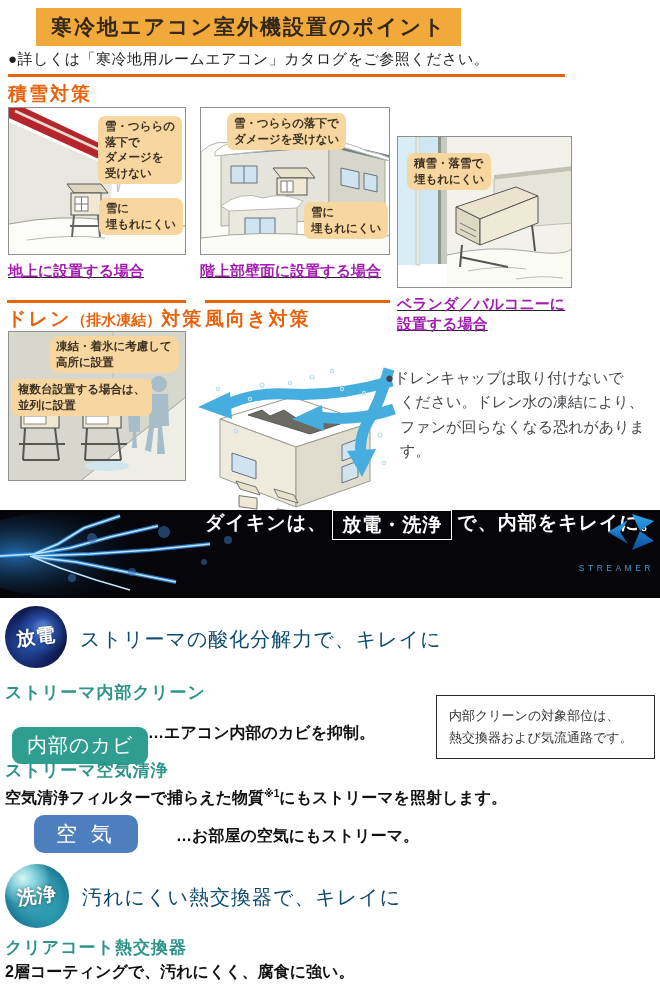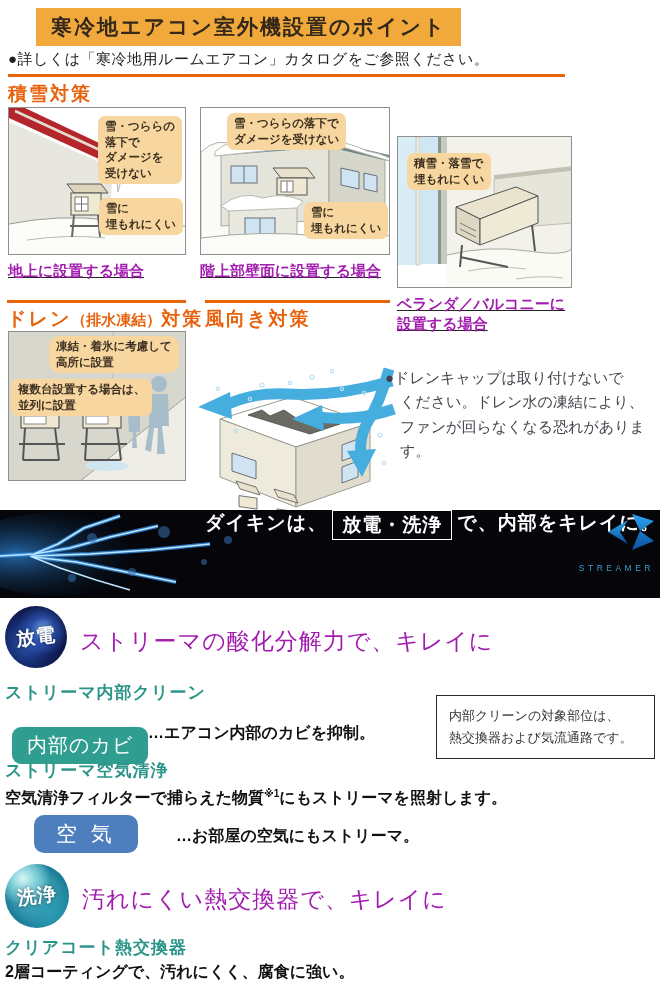--- a/index.html
+++ b/index.html
@@ -37,21 +37,21 @@
   .fx-circle { width:62px; height:62px; border-radius:50%; display:flex; align-items:center; justify-content:center;
     color:#fff; font-weight:bold; font-size:19px; letter-spacing:1px; }
   .fx-circle span { transform:rotate(-7deg); text-shadow:0 0 4px rgba(0,0,0,.55); }
   .discharge-circle { background:
     radial-gradient(circle at 62% 38%, rgba(130,190,255,.9) 0%, rgba(60,110,220,.55) 22%, rgba(0,0,0,0) 48%),
     radial-gradient(circle at 35% 60%, #2b55b0 0%, #132463 45%, #070d2c 85%); }
   .wash-circle { background:
     radial-gradient(circle at 28% 22%, #d8f4f4 0%, rgba(150,225,230,.8) 18%, rgba(0,0,0,0) 40%),
     radial-gradient(circle at 70% 75%, #2e9cb4 0%, rgba(0,0,0,0) 55%),
     radial-gradient(circle at 45% 45%, #6fc8d6 0%, #1b7e98 60%, #0e5a75 100%); }
-  .fx-heading { font-size:23px; color:#a21caf; letter-spacing:1px; }
+  .fx-heading { font-size:20px; color:#0c4a6e; letter-spacing:1px; }
   .teal-head { color:#2a9488; font-weight:bold; font-size:17px; letter-spacing:1px; }
   .badge { color:#fff; display:inline-block; text-align:center; }
   .badge-teal { background:#2f9e90; font-size:20px; letter-spacing:1px; padding:5px 15px; border-radius:9px; }
   .badge-blue { background:#4d7fbe; font-size:21px; letter-spacing:4px; padding:5px 22px; border-radius:10px; }
   .badge-desc { font-size:16px; font-weight:bold; color:#111; }
   .info-box { border:1.5px solid #2a2a2a; padding:9px 12px; font-size:13px; color:#333;
     line-height:1.7; white-space:pre-line; background:#fff; }
   .air-text { font-size:16px; font-weight:bold; color:#111; }
   .air-text sup { font-size:10px; }
   .final-text { font-size:16px; font-weight:bold; color:#111; }

